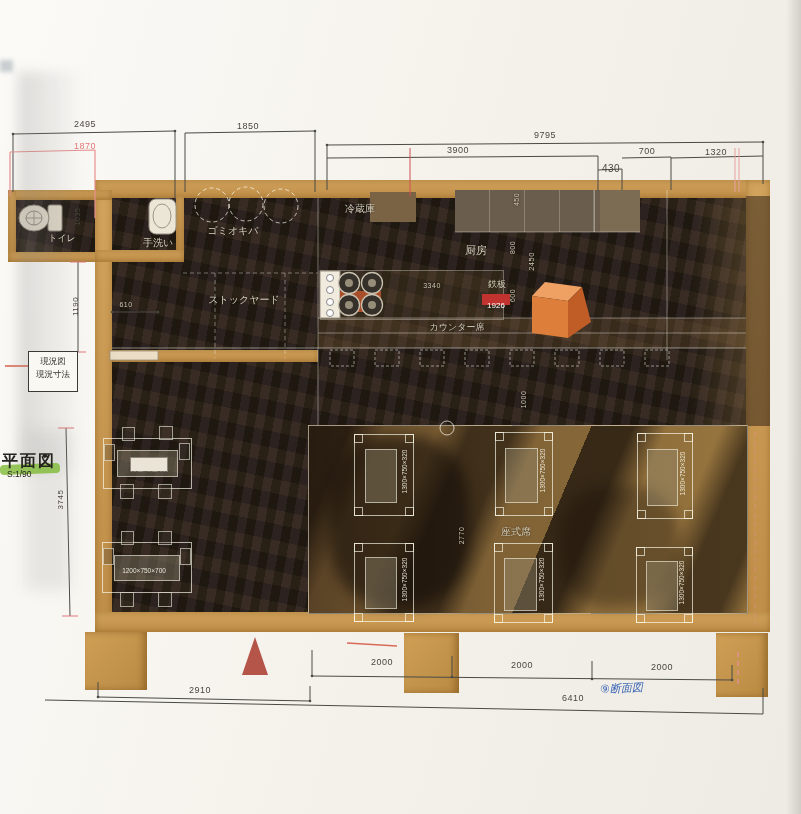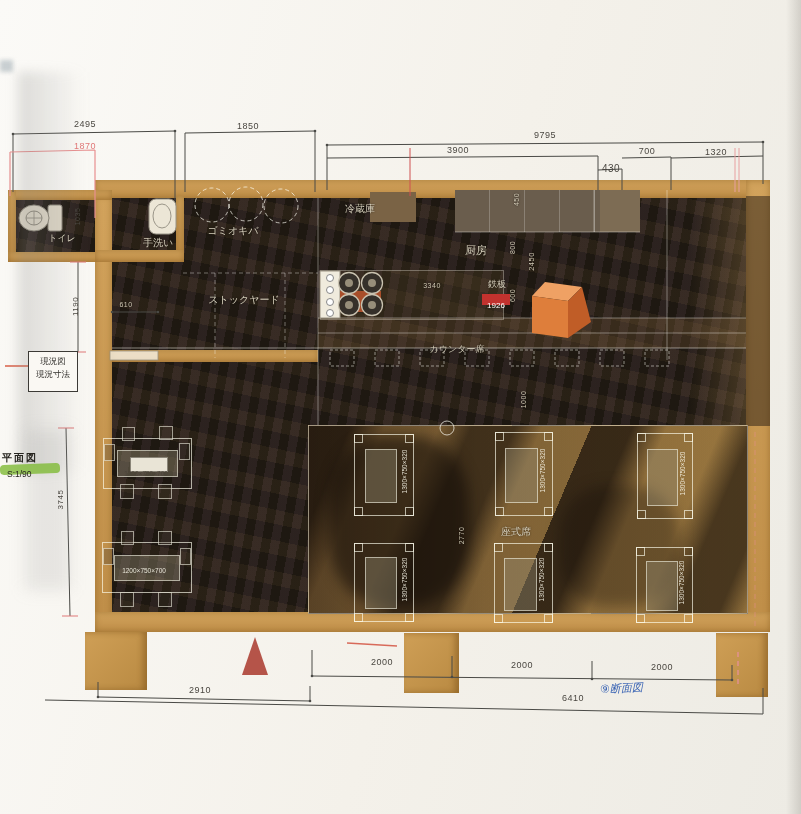--- a/index.html
+++ b/index.html
@@ -292,29 +292,29 @@
   <div class="dim" style="left:543px;top:693px;width:60px;">6410</div>
   <div class="note-blue" style="left:600px;top:681px;">⑨断面図</div>
 
   <div class="room-label" style="left:40px;top:232px;width:44px;font-size:9px;">トイレ</div>
   <div class="room-label" style="left:133px;top:236px;width:50px;font-size:10px;">手洗い</div>
   <div class="room-label" style="left:205px;top:224px;width:56px;font-size:10px;">ゴミオキバ</div>
   <div class="room-label" style="left:206px;top:293px;width:76px;font-size:10px;">ストックヤード</div>
   <div class="room-label" style="left:330px;top:202px;width:60px;font-size:10px;text-align:center;">冷蔵庫</div>
   <div class="room-label" style="left:452px;top:243px;width:48px;font-size:11px;">厨房</div>
   <div class="room-label" style="left:479px;top:278px;width:36px;font-size:9px;">鉄板</div>
-  <div class="room-label" style="left:414px;top:343px;width:86px;font-size:9px;">カウンター席</div>
+  <div class="room-label" style="left:414px;top:321px;width:86px;font-size:9px;">カウンター席</div>
   <div class="room-label" style="left:488px;top:525px;width:56px;font-size:10px;">座式席</div>
 
   <div class="legendbox" style="left:28px;top:351px;width:48px;height:36px;">
     <div>現況図</div>
     <div>現況寸法</div>
   </div>
   <div class="abs" style="left:0px;top:464px;width:60px;height:10px;background:rgba(128,186,54,.8);transform:rotate(-2deg);border-radius:4px;z-index:9;"></div>
-  <div class="abs" style="left:2px;top:451px;z-index:10;font-size:10px;font-weight:bold;color:#26241f;letter-spacing:2px;">平面図</div>
+  <div class="abs" style="left:2px;top:451px;z-index:10;font-size:16px;font-weight:bold;color:#26241f;letter-spacing:2px;">平面図</div>
   <div class="abs" style="left:7px;top:469px;z-index:10;font-size:8.5px;color:#26241f;">S:1/90</div>
 
   <div class="smudge" style="left:18px;top:72px;width:66px;height:400px;background:linear-gradient(to right,rgba(140,140,138,.28),rgba(140,140,138,0));filter:blur(6px);"></div>
   <div class="smudge" style="left:25px;top:430px;width:45px;height:160px;background:rgba(150,150,148,.18);filter:blur(8px);"></div>
   <div class="smudge" style="left:786px;top:0px;width:15px;height:814px;background:linear-gradient(to right,rgba(0,0,0,0),rgba(120,115,108,.25));"></div>
   <div class="smudge" style="left:0px;top:60px;width:13px;height:12px;background:rgba(140,155,165,.45);filter:blur(2px);"></div>
 
 </div>
 
 </body></html>

